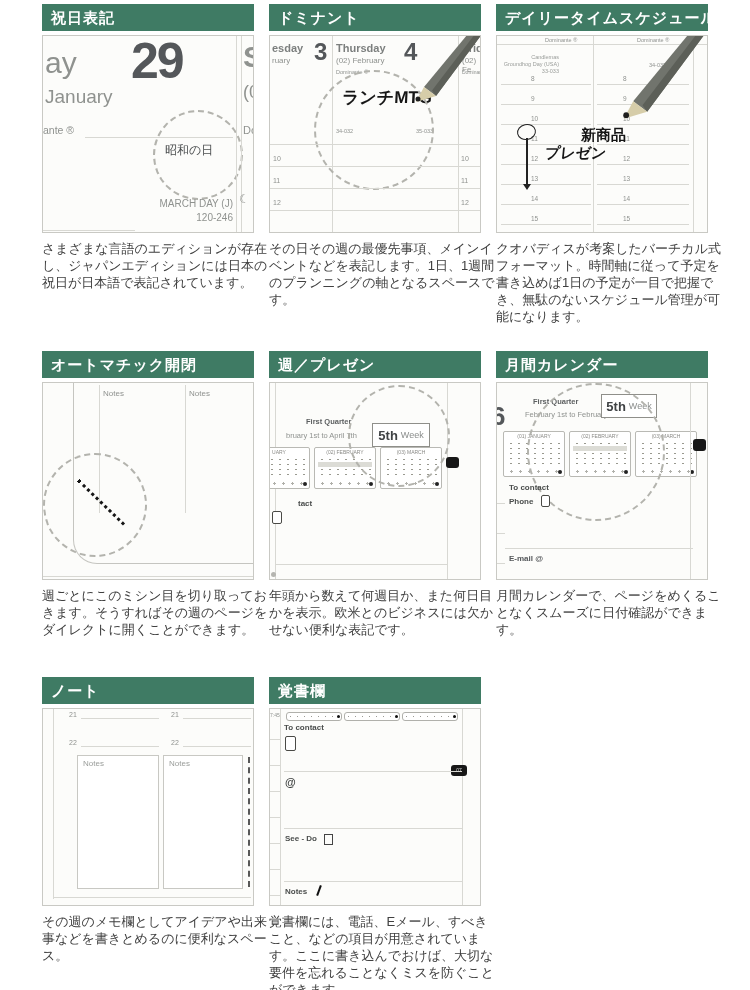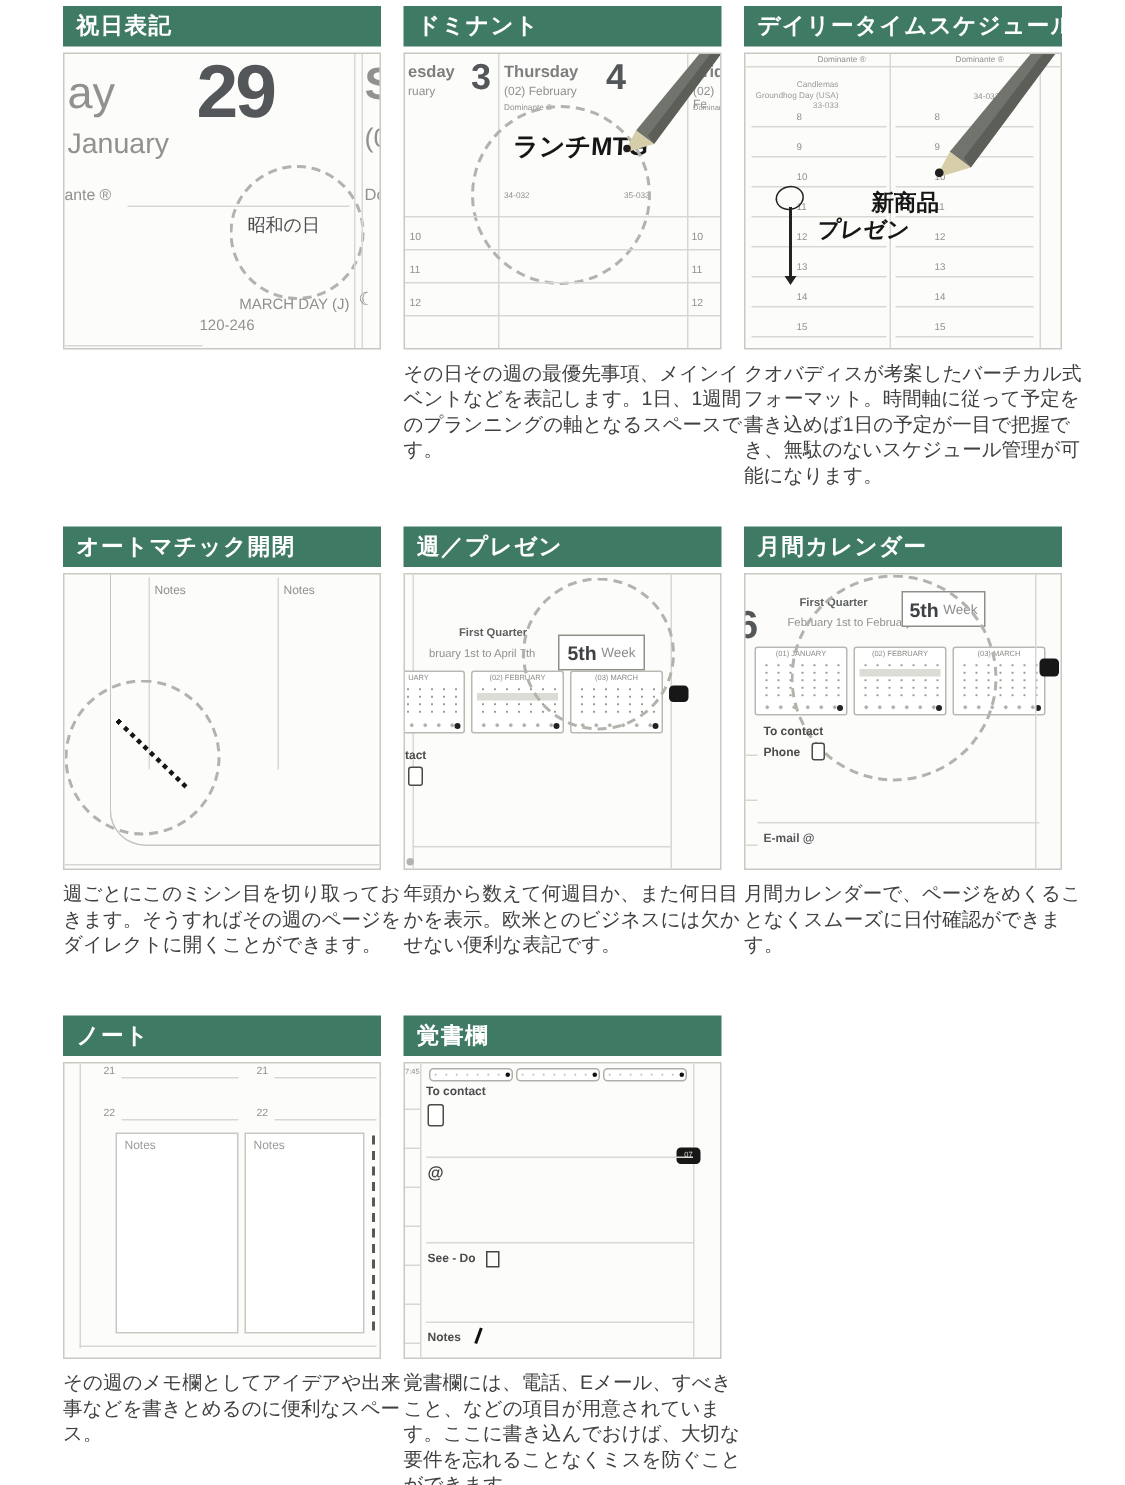--- a/index.html
+++ b/index.html
@@ -69,29 +69,30 @@
     <header class="bar">祝日表記</header>
     <div class="art">
       <div class="abs pg" style="left:2px;top:10px;font-size:30px;">ay</div>
       <div class="abs pg" style="left:2px;top:50px;font-size:19px;">January</div>
       <div class="abs pg" style="left:0;top:88px;font-size:10.5px;">ante ®</div>
       <div class="hl" style="left:42px;top:101px;width:148px;"></div>
       <div class="abs pgd" style="left:88px;top:-4px;font-size:50px;font-weight:bold;letter-spacing:-2px;">29</div>
       <div class="circ" style="left:110px;top:74px;width:86px;height:86px;"></div>
       <div class="abs" style="left:122px;top:106px;font-size:12px;color:#4c4f50;">昭和の日</div>
       <div class="abs pg" style="left:90px;top:162px;width:100px;text-align:right;font-size:10px;">MARCH DAY (J)</div>
-      <div class="abs pg" style="left:90px;top:176px;width:100px;font-size:10px;">120-246</div>
+      <div class="abs pg" style="left:90px;top:176px;width:100px;text-align:right;font-size:10px;">120-246</div>
       <div class="hl" style="left:0;top:194px;width:92px;"></div>
       <div class="vl" style="left:193px;top:0;height:196px;"></div>
       <div class="vl" style="left:198px;top:0;height:196px;"></div>
       <div class="abs pg" style="left:200px;top:4px;font-size:30px;font-weight:bold;">S</div>
       <div class="abs pg" style="left:200px;top:46px;font-size:18px;">(0</div>
       <div class="abs pg" style="left:200px;top:88px;font-size:11px;">Do</div>
       <div class="abs" style="left:196px;top:156px;font-size:12px;color:#8a8d8a;">☾</div>
     </div>
+    <p class="caption">さまざまな言語のエディションが存在し、ジャパンエディションには日本の祝日が日本語で表記されています。</p>
   </section>
 
   <section class="cell">
     <header class="bar">ドミナント</header>
     <div class="art">
       <div class="vl" style="left:62px;top:0;height:196px;"></div>
       <div class="vl" style="left:188px;top:0;height:196px;"></div>
       <div class="abs" style="left:2px;top:6px;font-size:11px;font-weight:bold;color:#7c7f7e;">esday</div>
       <div class="abs pg" style="left:2px;top:20px;font-size:8px;">ruary</div>
       <div class="abs pgd" style="left:44px;top:2px;font-size:24px;font-weight:bold;">3</div>
@@ -232,21 +233,21 @@
         <div class="mcal-foot"></div>
         <div class="mcal-dot"></div>
       </div>
       <div class="mcal" style="left:110px;top:64px;height:42px;">
         <div class="mcal-h">(03) MARCH</div>
         <div class="mcal-grid"></div>
         <div class="mcal-foot"></div>
         <div class="mcal-dot"></div>
       </div>
       <div class="circ" style="left:78px;top:2px;width:98px;height:98px;"></div>
-      <div class="abs" style="left:0;top:116px;font-size:8px;font-weight:bold;color:#4a4d4c;">tact</div>
+      <div class="abs" style="left:0;top:116px;font-size:8px;font-weight:bold;color:#4a4d4c;padding-left:28px;">tact</div>
       <div class="phicon" style="left:2px;top:128px;width:8px;height:11px;"></div>
       <div class="tab" style="left:176px;top:74px;width:13px;height:11px;"></div>
       <div class="hl" style="left:5px;top:181px;width:172px;"></div>
       <div class="abs" style="left:1px;top:189px;width:5px;height:5px;border-radius:50%;background:#b5b5b0;"></div>
     </div>
     <p class="caption">年頭から数えて何週目か、また何日目かを表示。欧米とのビジネスには欠かせない便利な表記です。</p>
   </section>
 
   <section class="cell">
     <header class="bar">月間カレンダー</header>

